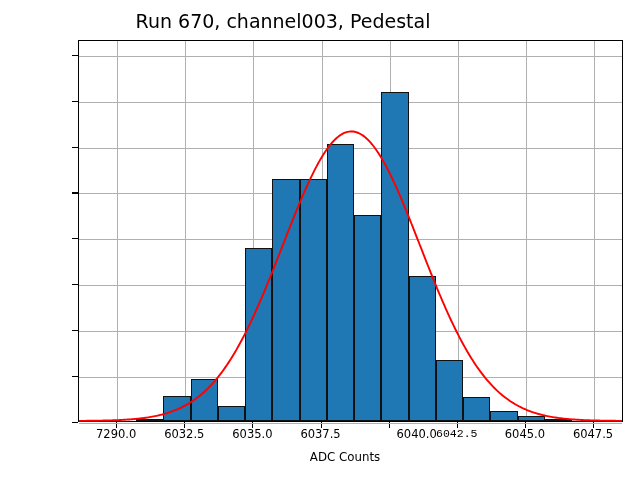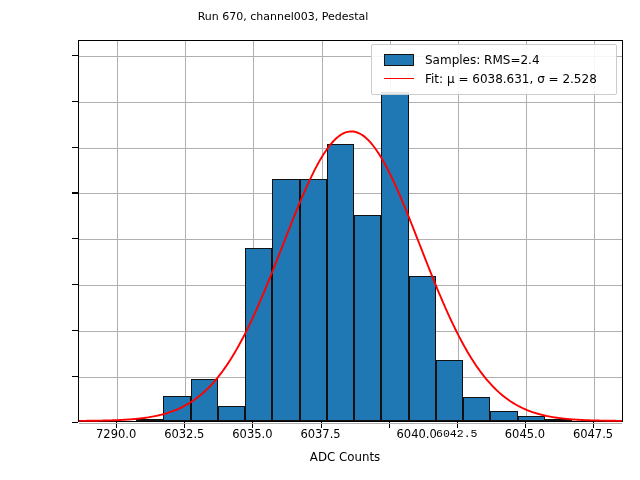--- a/index.html
+++ b/index.html
@@ -1,18 +1,18 @@
 <!DOCTYPE html>
 <html><head>
 <meta charset="utf-8">
 <style>
   html,body{margin:0;padding:0;}
   body{width:640px;height:480px;background:#ffffff;font-family:"DejaVu Sans",sans-serif;overflow:hidden;}
   #fig{position:relative;width:640px;height:480px;}
-  #title{position:absolute;left:0;top:10px;width:566px;text-align:center;font-size:11px;color:#000;}
+  #title{position:absolute;left:0;top:10px;width:566px;text-align:center;font-size:19px;color:#000;}
   #plot{position:absolute;left:78px;top:40px;width:545px;height:382px;box-sizing:border-box;border:1.1px solid #000;background:#fff;}
   .grid-h,.grid-v{position:absolute;background:#b0b0b0;}
   .grid-h{left:0;width:100%;height:1px;}
   .grid-v{top:0;width:1px;height:100%;}
   #bars{position:absolute;left:0;top:0;width:100%;height:100%;}
   .bar{position:absolute;bottom:0;background:#1f77b4;border:1.1px solid #111;box-sizing:border-box;}
   #fitsvg{position:absolute;left:0;top:0;width:100%;height:100%;overflow:visible;}
   .ytickmark{position:absolute;left:72px;width:6px;height:1.1px;background:#000;}
   .xtick{position:absolute;top:427px;transform:translateX(-50%);font-size:11.5px;color:#000;white-space:nowrap;}
   .xtickmark{position:absolute;top:422px;width:1.1px;height:6px;background:#000;}
@@ -104,28 +104,14 @@
         <div class="bar" style="left: 384.225px; width: 27.25px; height: 23.6913px;"></div>
         <div class="bar" style="left: 411.475px; width: 27.25px; height: 9.91731px;"></div>
         <div class="bar" style="left: 438.725px; width: 27.25px; height: 4.95865px;"></div>
         <div class="bar" style="left: 465.975px; width: 27.25px; height: 1.10192px;"></div>
       </div>
     <svg id="fitsvg" viewBox="0 0 545 382" preserveAspectRatio="none">
       <path id="fitpath" fill="none" stroke="#ff0000" stroke-width="1.9" vector-effect="non-scaling-stroke" d="M0.00,381.89 L1.36,381.88 L2.73,381.87 L4.09,381.86 L5.45,381.85 L6.81,381.84 L8.18,381.82 L9.54,381.81 L10.90,381.79 L12.26,381.78 L13.63,381.76 L14.99,381.74 L16.35,381.72 L17.71,381.70 L19.07,381.68 L20.44,381.66 L21.80,381.63 L23.16,381.60 L24.52,381.57 L25.89,381.54 L27.25,381.51 L28.61,381.47 L29.98,381.43 L31.34,381.39 L32.70,381.35 L34.06,381.30 L35.43,381.25 L36.79,381.20 L38.15,381.14 L39.51,381.08 L40.88,381.02 L42.24,380.95 L43.60,380.88 L44.96,380.81 L46.32,380.72 L47.69,380.64 L49.05,380.55 L50.41,380.45 L51.77,380.35 L53.14,380.24 L54.50,380.13 L55.86,380.01 L57.23,379.88 L58.59,379.74 L59.95,379.60 L61.31,379.45 L62.68,379.29 L64.04,379.12 L65.40,378.94 L66.76,378.75 L68.13,378.56 L69.49,378.35 L70.85,378.13 L72.21,377.90 L73.57,377.66 L74.94,377.40 L76.30,377.13 L77.66,376.85 L79.02,376.55 L80.39,376.24 L81.75,375.91 L83.11,375.57 L84.48,375.21 L85.84,374.83 L87.20,374.44 L88.56,374.03 L89.93,373.59 L91.29,373.14 L92.65,372.67 L94.01,372.17 L95.38,371.66 L96.74,371.11 L98.10,370.55 L99.46,369.96 L100.82,369.35 L102.19,368.71 L103.55,368.04 L104.91,367.35 L106.27,366.62 L107.64,365.87 L109.00,365.09 L110.36,364.28 L111.73,363.43 L113.09,362.55 L114.45,361.64 L115.81,360.70 L117.18,359.71 L118.54,358.70 L119.90,357.64 L121.26,356.55 L122.63,355.42 L123.99,354.25 L125.35,353.04 L126.71,351.79 L128.07,350.49 L129.44,349.16 L130.80,347.78 L132.16,346.36 L133.52,344.89 L134.89,343.38 L136.25,341.82 L137.61,340.22 L138.98,338.56 L140.34,336.86 L141.70,335.12 L143.06,333.32 L144.43,331.47 L145.79,329.58 L147.15,327.63 L148.51,325.64 L149.88,323.59 L151.24,321.50 L152.60,319.35 L153.96,317.15 L155.32,314.91 L156.69,312.61 L158.05,310.26 L159.41,307.86 L160.77,305.41 L162.14,302.91 L163.50,300.36 L164.86,297.76 L166.23,295.11 L167.59,292.41 L168.95,289.67 L170.31,286.88 L171.68,284.04 L173.04,281.16 L174.40,278.23 L175.76,275.26 L177.13,272.25 L178.49,269.20 L179.85,266.11 L181.21,262.98 L182.57,259.81 L183.94,256.61 L185.30,253.38 L186.66,250.11 L188.02,246.81 L189.39,243.49 L190.75,240.14 L192.11,236.76 L193.48,233.36 L194.84,229.94 L196.20,226.51 L197.56,223.06 L198.93,219.59 L200.29,216.12 L201.65,212.63 L203.01,209.15 L204.38,205.65 L205.74,202.16 L207.10,198.67 L208.46,195.19 L209.82,191.71 L211.19,188.25 L212.55,184.80 L213.91,181.37 L215.27,177.95 L216.64,174.56 L218.00,171.20 L219.36,167.87 L220.73,164.56 L222.09,161.30 L223.45,158.07 L224.81,154.88 L226.18,151.74 L227.54,148.65 L228.90,145.60 L230.26,142.61 L231.63,139.68 L232.99,136.81 L234.35,134.00 L235.71,131.26 L237.07,128.58 L238.44,125.98 L239.80,123.45 L241.16,121.00 L242.52,118.63 L243.89,116.34 L245.25,114.14 L246.61,112.02 L247.98,109.99 L249.34,108.06 L250.70,106.22 L252.06,104.47 L253.43,102.83 L254.79,101.28 L256.15,99.84 L257.51,98.50 L258.88,97.26 L260.24,96.13 L261.60,95.11 L262.96,94.20 L264.32,93.39 L265.69,92.70 L267.05,92.12 L268.41,91.65 L269.77,91.30 L271.14,91.06 L272.50,90.93 L273.86,90.92 L275.23,91.02 L276.59,91.23 L277.95,91.56 L279.31,92.00 L280.68,92.55 L282.04,93.22 L283.40,93.99 L284.76,94.88 L286.13,95.88 L287.49,96.98 L288.85,98.19 L290.21,99.51 L291.57,100.93 L292.94,102.45 L294.30,104.07 L295.66,105.79 L297.02,107.61 L298.39,109.52 L299.75,111.53 L301.11,113.62 L302.48,115.80 L303.84,118.07 L305.20,120.43 L306.56,122.86 L307.93,125.37 L309.29,127.95 L310.65,130.61 L312.01,133.34 L313.38,136.13 L314.74,138.99 L316.10,141.90 L317.46,144.88 L318.82,147.91 L320.19,150.99 L321.55,154.12 L322.91,157.30 L324.27,160.52 L325.64,163.78 L327.00,167.07 L328.36,170.40 L329.73,173.75 L331.09,177.14 L332.45,180.55 L333.81,183.97 L335.18,187.42 L336.54,190.88 L337.90,194.35 L339.26,197.84 L340.63,201.32 L341.99,204.82 L343.35,208.31 L344.71,211.80 L346.07,215.28 L347.44,218.76 L348.80,222.23 L350.16,225.68 L351.52,229.12 L352.89,232.54 L354.25,235.95 L355.61,239.33 L356.98,242.69 L358.34,246.02 L359.70,249.32 L361.06,252.60 L362.43,255.84 L363.79,259.05 L365.15,262.22 L366.51,265.36 L367.88,268.46 L369.24,271.52 L370.60,274.55 L371.96,277.53 L373.32,280.46 L374.69,283.35 L376.05,286.20 L377.41,289.00 L378.77,291.76 L380.14,294.47 L381.50,297.13 L382.86,299.74 L384.23,302.30 L385.59,304.81 L386.95,307.27 L388.31,309.69 L389.68,312.05 L391.04,314.36 L392.40,316.62 L393.76,318.83 L395.13,320.99 L396.49,323.10 L397.85,325.15 L399.21,327.16 L400.57,329.12 L401.94,331.02 L403.30,332.88 L404.66,334.69 L406.02,336.45 L407.39,338.16 L408.75,339.82 L410.11,341.44 L411.48,343.01 L412.84,344.53 L414.20,346.01 L415.56,347.44 L416.93,348.83 L418.29,350.18 L419.65,351.48 L421.01,352.74 L422.38,353.96 L423.74,355.14 L425.10,356.28 L426.46,357.38 L427.82,358.45 L429.19,359.47 L430.55,360.46 L431.91,361.42 L433.27,362.34 L434.64,363.22 L436.00,364.08 L437.36,364.90 L438.73,365.69 L440.09,366.45 L441.45,367.18 L442.81,367.88 L444.18,368.55 L445.54,369.20 L446.90,369.82 L448.26,370.41 L449.63,370.98 L450.99,371.53 L452.35,372.05 L453.71,372.55 L455.07,373.03 L456.44,373.49 L457.80,373.92 L459.16,374.34 L460.52,374.74 L461.89,375.12 L463.25,375.49 L464.61,375.83 L465.98,376.16 L467.34,376.48 L468.70,376.78 L470.06,377.06 L471.43,377.34 L472.79,377.60 L474.15,377.84 L475.51,378.08 L476.88,378.30 L478.24,378.51 L479.60,378.71 L480.96,378.90 L482.32,379.08 L483.69,379.25 L485.05,379.41 L486.41,379.56 L487.77,379.71 L489.14,379.85 L490.50,379.98 L491.86,380.10 L493.23,380.21 L494.59,380.32 L495.95,380.43 L497.31,380.53 L498.68,380.62 L500.04,380.70 L501.40,380.79 L502.76,380.86 L504.13,380.94 L505.49,381.00 L506.85,381.07 L508.21,381.13 L509.57,381.19 L510.94,381.24 L512.30,381.29 L513.66,381.34 L515.02,381.38 L516.39,381.42 L517.75,381.46 L519.11,381.50 L520.48,381.53 L521.84,381.56 L523.20,381.59 L524.56,381.62 L525.93,381.65 L527.29,381.67 L528.65,381.70 L530.01,381.72 L531.38,381.74 L532.74,381.76 L534.10,381.77 L535.46,381.79 L536.82,381.81 L538.19,381.82 L539.55,381.83 L540.91,381.85 L542.27,381.86 L543.64,381.87 L545.00,381.88"></path>
     </svg>
   </div>
 
-  <div id="legend">
-    <div class="legrow">
-      <span class="legkey">
-          <span class="swatch"></span>
-        </span>
-      <span class="legtext">Samples: RMS=2.4</span>
-    </div>
-    <div class="legrow">
-      <span class="legkey">
-          <span class="line-swatch"></span>
-        </span>
-      <span class="legtext">Fit: μ = 6038.631, σ = 2.528</span>
-    </div>
-  </div>
 
 </div>
 
 </body></html>

